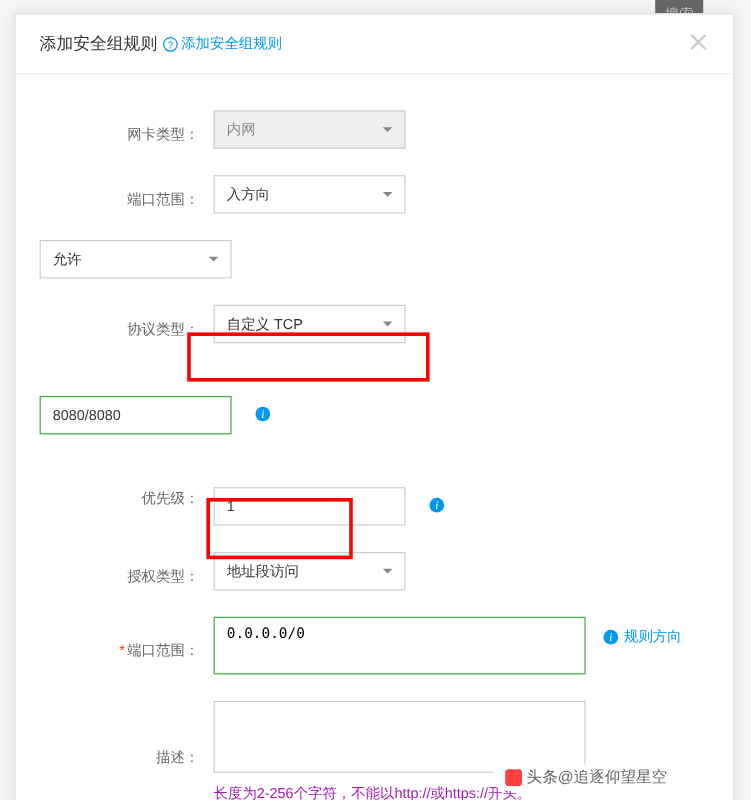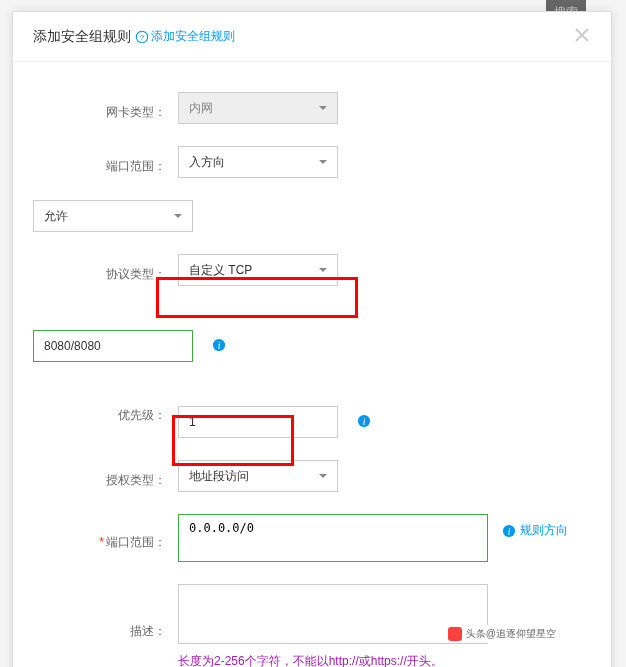--- a/index.html
+++ b/index.html
@@ -25,21 +25,21 @@
     .input.green { border-color: #3eaf3e; }
     .textarea { width: 310px; height: 60px; border: 1px solid #ccc; padding: 6px 10px; font-size: 12px; resize: none; outline: none; }
     .textarea.green { border-color: #3eaf3e; }
     .hint { color: #a21caf; font-size: 12px; margin-top: 6px; }
     .info-icon { display: inline-block; margin-left: 16px; vertical-align: middle; }
     .info-icon svg { width: 14px; height: 14px; }
     .teach-link { color: #0099ee; cursor: pointer; margin-left: 14px; display: inline-flex; align-items: center; padding-top: 8px; }
     .teach-link svg { width: 14px; height: 14px; margin-right: 4px; }
     .highlight-port { position: absolute; border: 3px solid #ff0000; pointer-events: none; top: 277px; left: 156px; width: 202px; height: 41px; }
     .highlight-auth { position: absolute; border: 3px solid #ff0000; pointer-events: none; top: 415px; left: 172px; width: 122px; height: 51px; }
-    .watermark { position: absolute; bottom: 24px; right: 60px; background: #fff; padding: 2px 10px; font-size: 10px; color: #666; border-radius: 10px; display: flex; align-items: center; }
+    .watermark { position: absolute; bottom: 8px; right: 60px; background: #fff; padding: 2px 10px; font-size: 13px; color: #666; border-radius: 10px; display: flex; align-items: center; }
     .watermark::before { content: ""; width: 14px; height: 14px; background: #ff4040; border-radius: 3px; margin-right: 4px; }
   </style>
 </head>
 <body>
 
 <div class="search-bg">搜索</div>
 
 <div class="modal">
   <div class="modal-header">
     <span class="modal-title">添加安全组规则</span>

